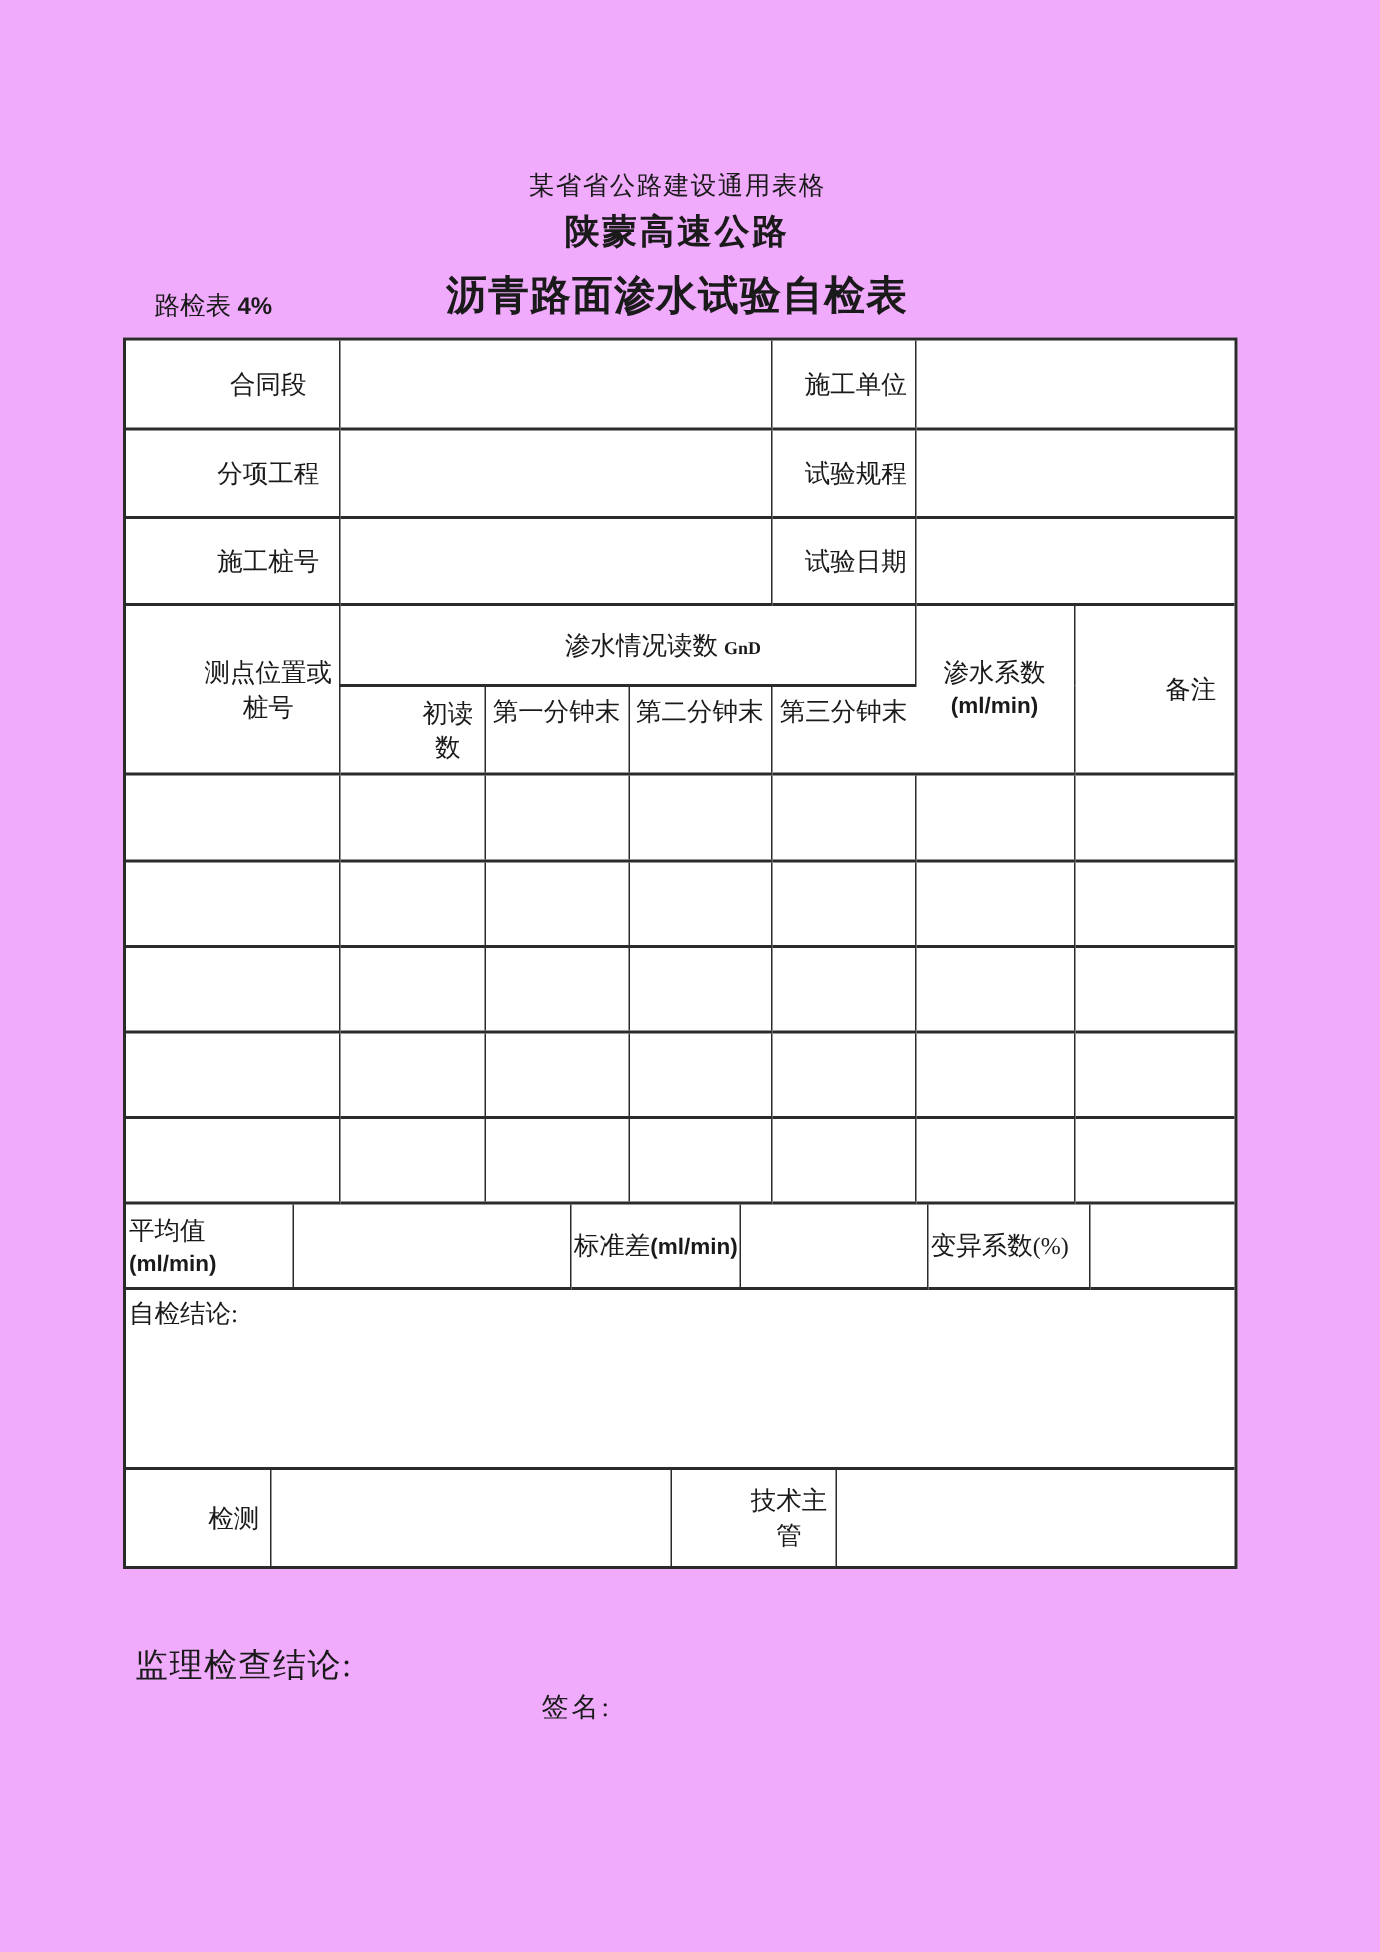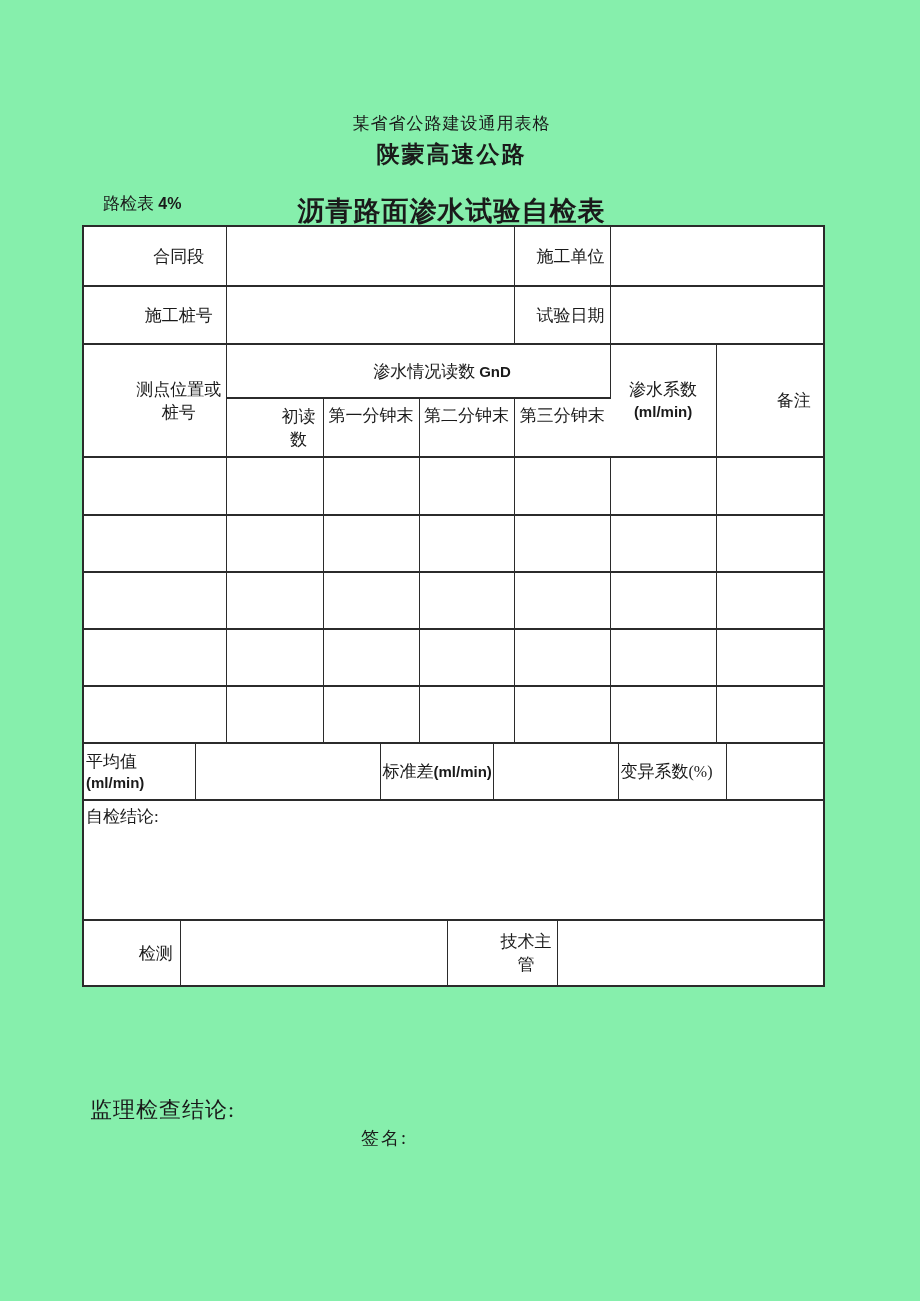--- a/index.html
+++ b/index.html
@@ -1,30 +1,30 @@
 <!DOCTYPE html>
 <html><head>
 <meta charset="utf-8">
 <style>
   html, body { margin:0; padding:0; background:#ffffff; }
   .page {
     position:relative;
     width:920px; height:1301px;
-    background:#86efac;
+    background:#f0abfc;
     color:#1a1a1a;
     font-family:"Liberation Serif", serif;
     overflow:hidden;
   }
   .doc { position:absolute; left:82px; top:0; width:739px; }
   .center-line { position:absolute; left:0; width:100%; text-align:center; white-space:nowrap; }
   .org-line   { top:112px; font-size:17px; letter-spacing:1px; }
   .proj-line  { top:139px; font-size:23px; font-weight:bold; letter-spacing:2px;
                 font-family:"Liberation Sans", sans-serif; }
   .main-title { top:179px; font-size:27px; font-weight:bold; letter-spacing:1px;
-                font-family:"Liberation Sans", sans-serif;margin-top:14px; }
+                font-family:"Liberation Sans", sans-serif; }
   .form-code  { position:absolute; left:21px; top:192px; font-size:17px; white-space:nowrap; }
   .bold-sans  { font-family:"Liberation Sans", sans-serif; font-weight:bold; }
 
   .tables { position:absolute; left:0; top:225px; width:739px; border:2px solid #2b2b2b; background:#fff; }
   table { border-collapse:collapse; table-layout:fixed; width:739px; }
   td {
     border-right:1px solid #2b2b2b;
     border-bottom:2px solid #2b2b2b;
     font-size:17px; padding:0; overflow:hidden;
     vertical-align:middle;
@@ -32,21 +32,21 @@
   td:last-child { border-right:none; }
   table.sign-table td { border-bottom:none; }
 
   .c  { text-align:center;padding-left:48px; }
   .l  { text-align:left; padding-left:22px; }
   .l2 { text-align:left; padding-left:2px; }
   .sub-top { vertical-align:top; padding-top:5px; text-align:center; }
   .concl-cell { vertical-align:top; padding:4px 2px; }
   .coeff-cell { text-align:center; line-height:1.35; }
   .unit { font-size:15px; }
-  .gnd  { font-size:15px; margin-left:4px; }
+  .gnd  { font-size:12px; margin-left:4px;font-family:Liberation Serif, serif; }
   .pct  { font-size:16px; }
 
   .supervision-line { position:absolute; left:8px;  top:1060px; font-size:22px; letter-spacing:1px;margin-top:35px; }
   .signature-line   { position:absolute; left:279px; top:1126px; font-size:18px; letter-spacing:2px; }
 </style>
 </head>
 <body>
 
 <div class="page">
   <div class="doc">
@@ -64,20 +64,26 @@
             <col style="width:142px">
             <col style="width:288px">
             <col style="width:96px">
             <col style="width:213px">
           </colgroup>
         <tbody>
             <tr style="height:59px">
           <td class="c">合同段</td>
           <td></td>
           <td class="l">施工单位</td>
+          <td></td>
+        </tr>
+        <tr style="height:59px">
+          <td class="c">分项工程</td>
+          <td></td>
+          <td class="l">试验规程</td>
           <td></td>
         </tr>
         <tr style="height:58px">
           <td class="c">施工桩号</td>
           <td></td>
           <td class="l">试验日期</td>
           <td></td>
         </tr>
       </tbody>
         </table>

